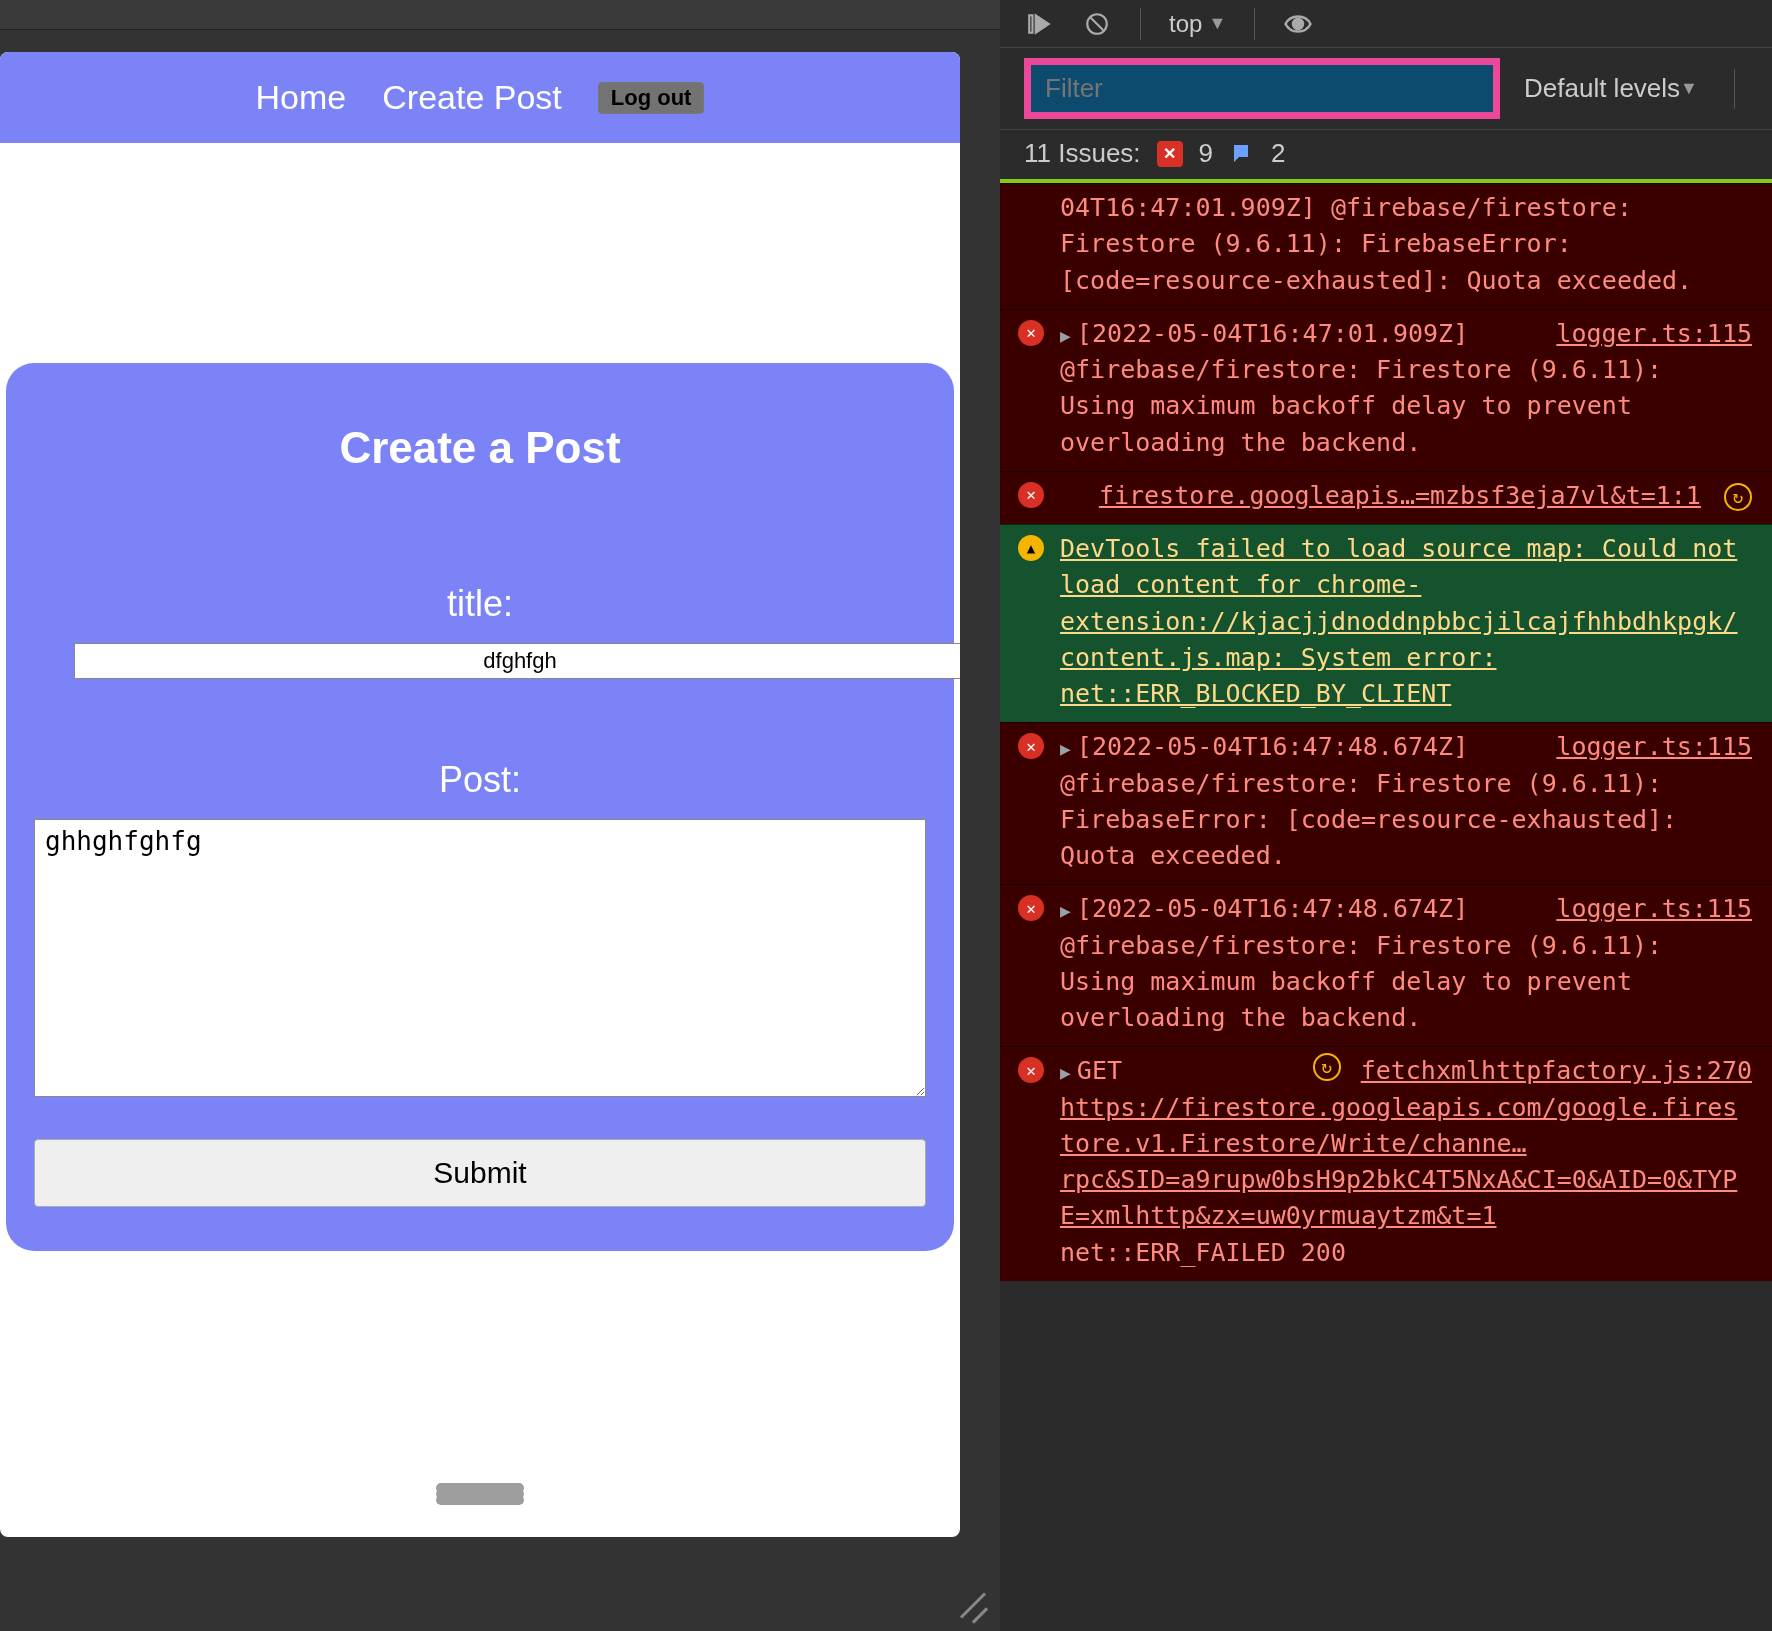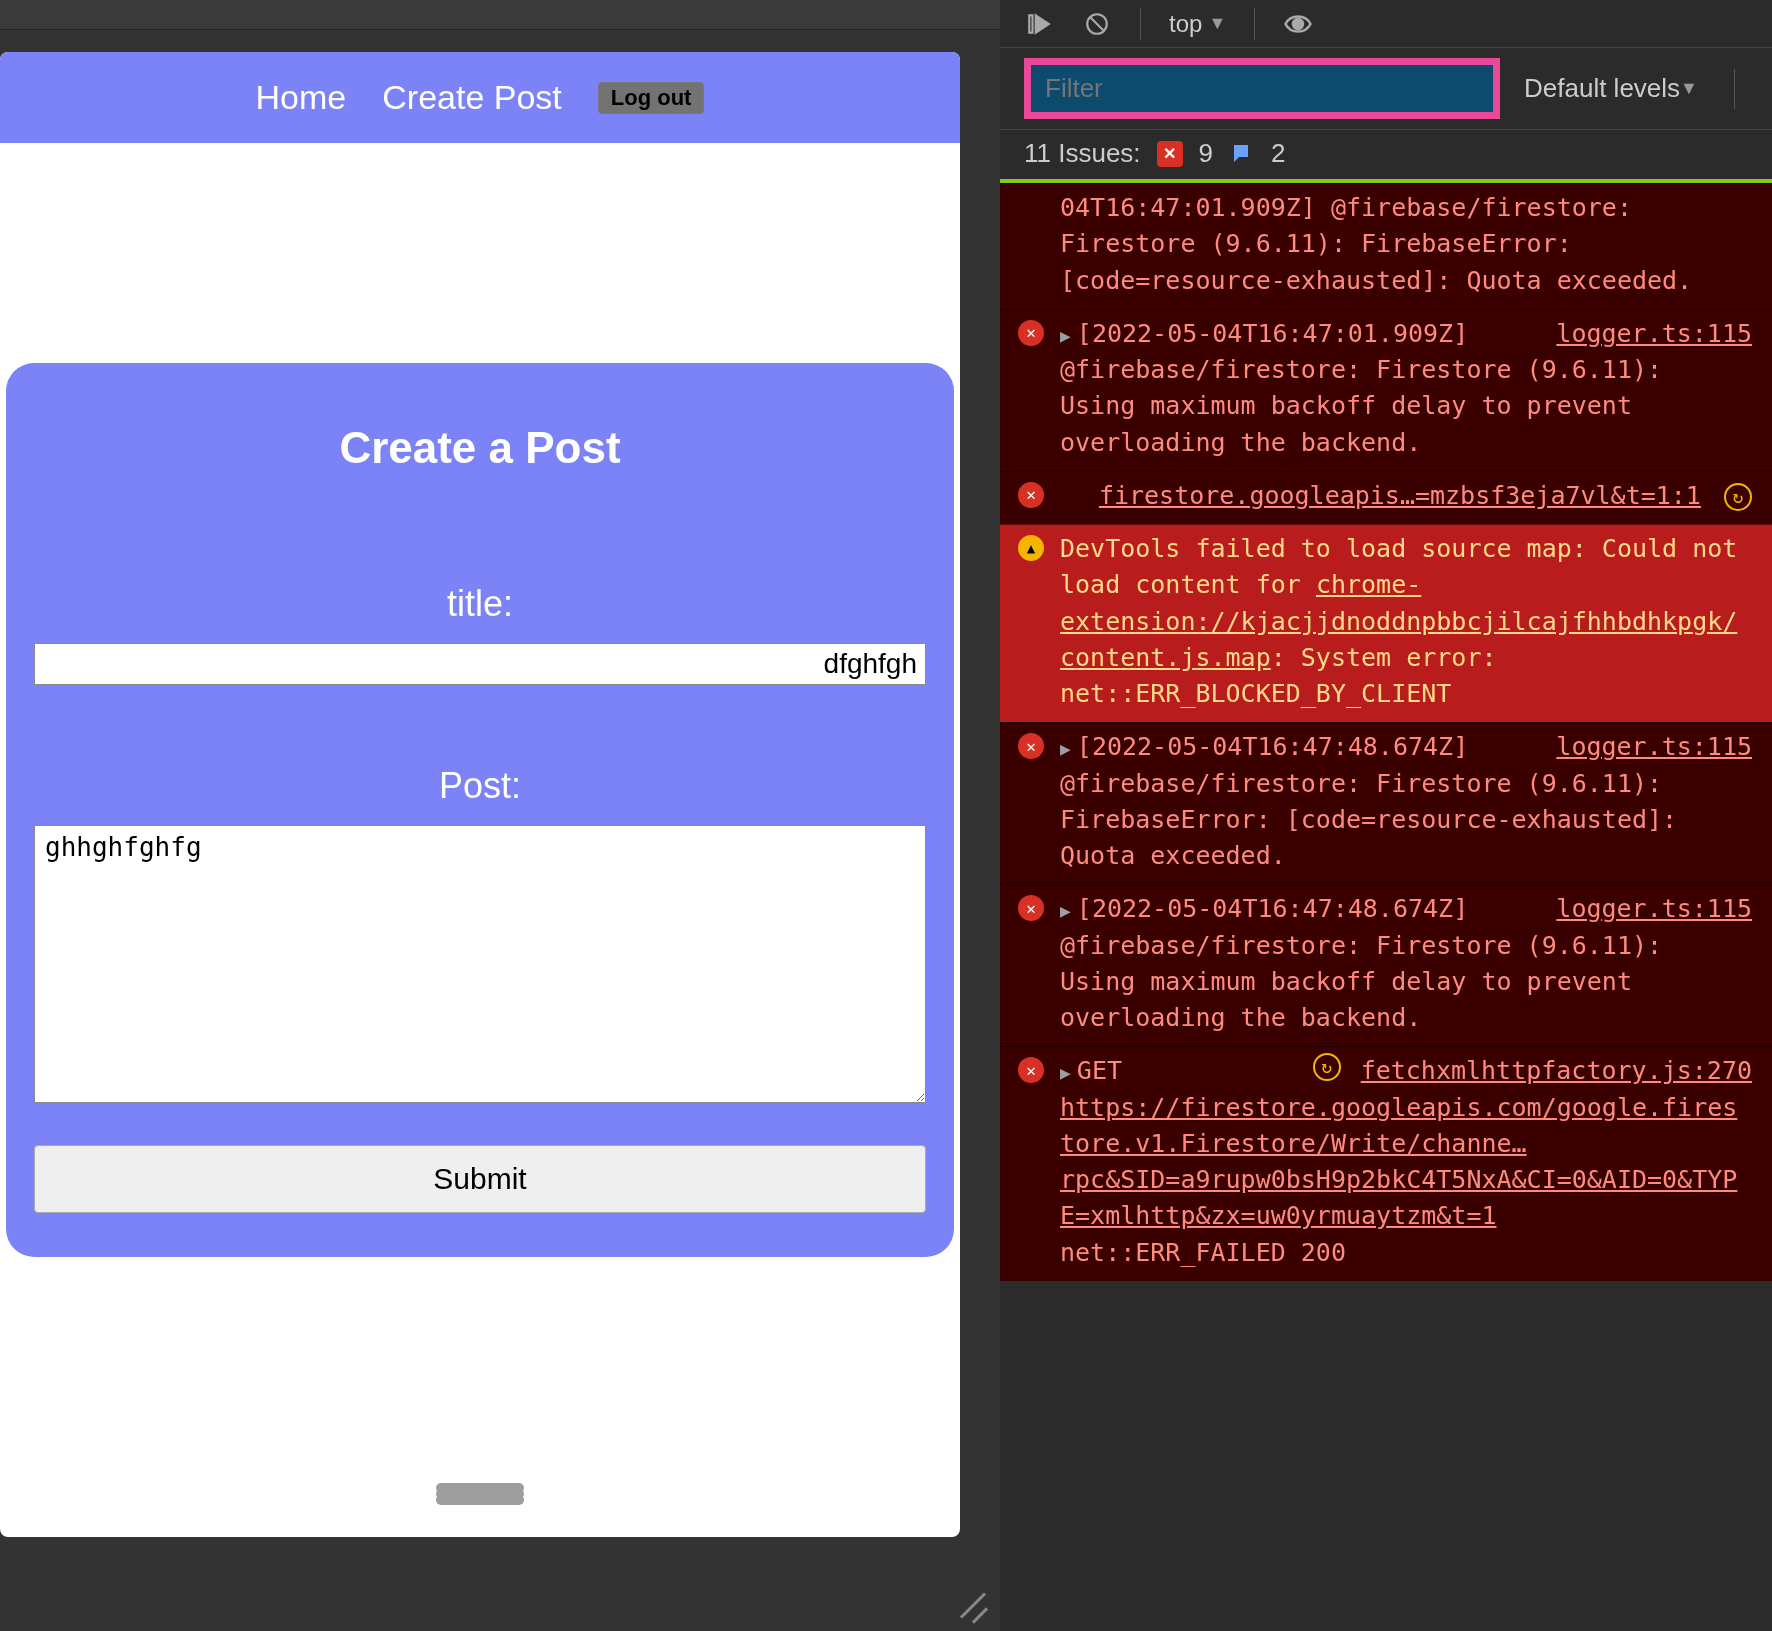--- a/index.html
+++ b/index.html
@@ -51,26 +51,27 @@
   }
   .form-label {
     color: #fff;
     font-size: 36px;
     font-weight: 400;
     display: block;
     margin-bottom: 18px;
   }
   .title-input {
     width: 100%;
-    font-size: 28px;
+    font-size: 22px;
     padding: 4px 8px;
     border: 1px solid #888;
     background: #fff;
-    text-align: right;
+    text-align: center;
     margin-bottom: 80px;
+    margin-left: 40px;
   }
   .post-textarea {
     width: 100%;
     height: 278px;
     font-size: 26px;
     padding: 6px 10px;
     border: 1px solid #888;
     background: #fff;
     text-align: left;
     resize: both;
@@ -185,21 +186,21 @@
   .badge-err::after { content:"✕"; font-size:16px; }
   .badge-info {
     color: #6ca0ff;
     width: 26px; height: 26px;
     display:inline-flex; align-items:center; justify-content:center;
   }
 
   .console-scroll { flex:1; overflow:hidden; font-family: Menlo, Consolas, monospace; font-size: 25px; line-height: 1.45; }
   .msg { position:relative; padding: 6px 20px 10px 60px; border-top: 1px solid rgba(0,0,0,0.5); word-break: break-word; }
   .msg.err { background: #3a0000; color: #ff8a80; }
-  .msg.warn { background: #b91c1c; color: #ffd98a; }
+  .msg.warn { background: #14532d; color: #ffd98a; text-decoration: underline; }
   .msg-icon {
     position:absolute; left:18px; top:10px;
     width:26px; height:26px; border-radius:50%;
     display:flex; align-items:center; justify-content:center;
     font-size:16px; font-weight:bold;
   }
   .msg.err .msg-icon { background:#d93025; color:#fff; }
   .msg.err .msg-icon::after { content:"✕"; }
   .msg.warn .msg-icon { background:#f4b400; color:#000; }
   .msg.warn .msg-icon::after { content:"▲"; font-size:14px; }

